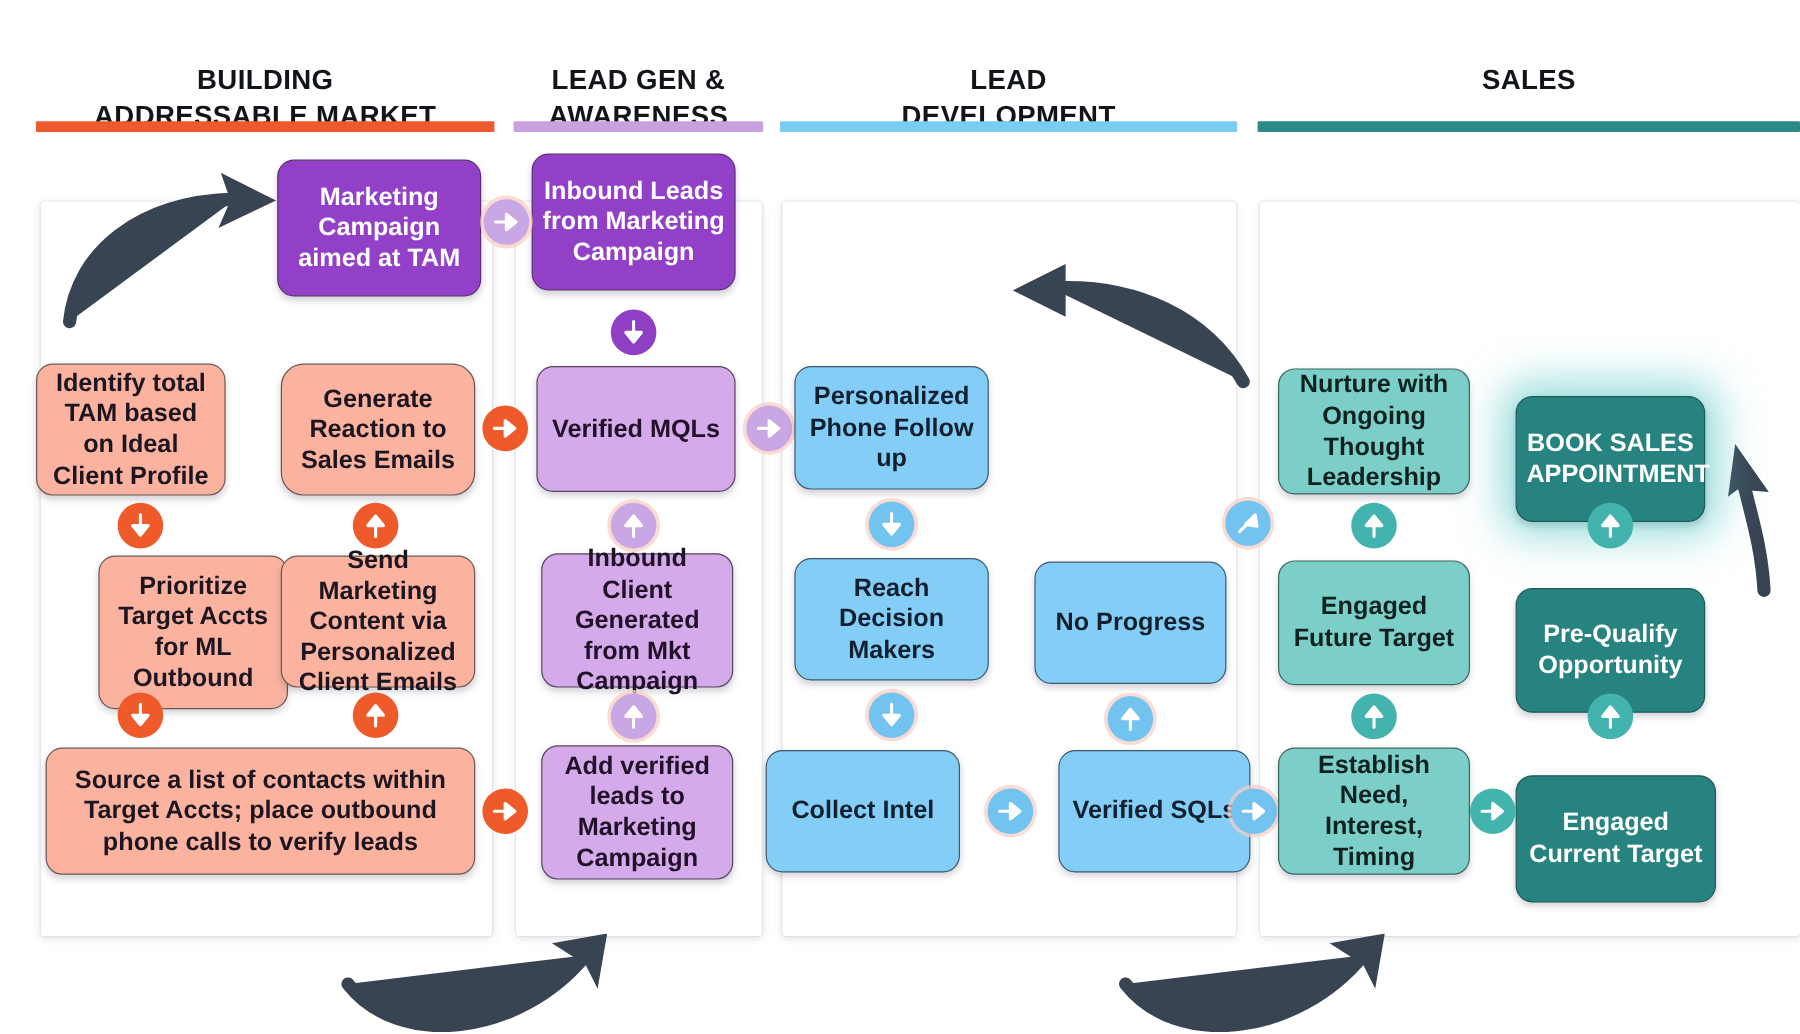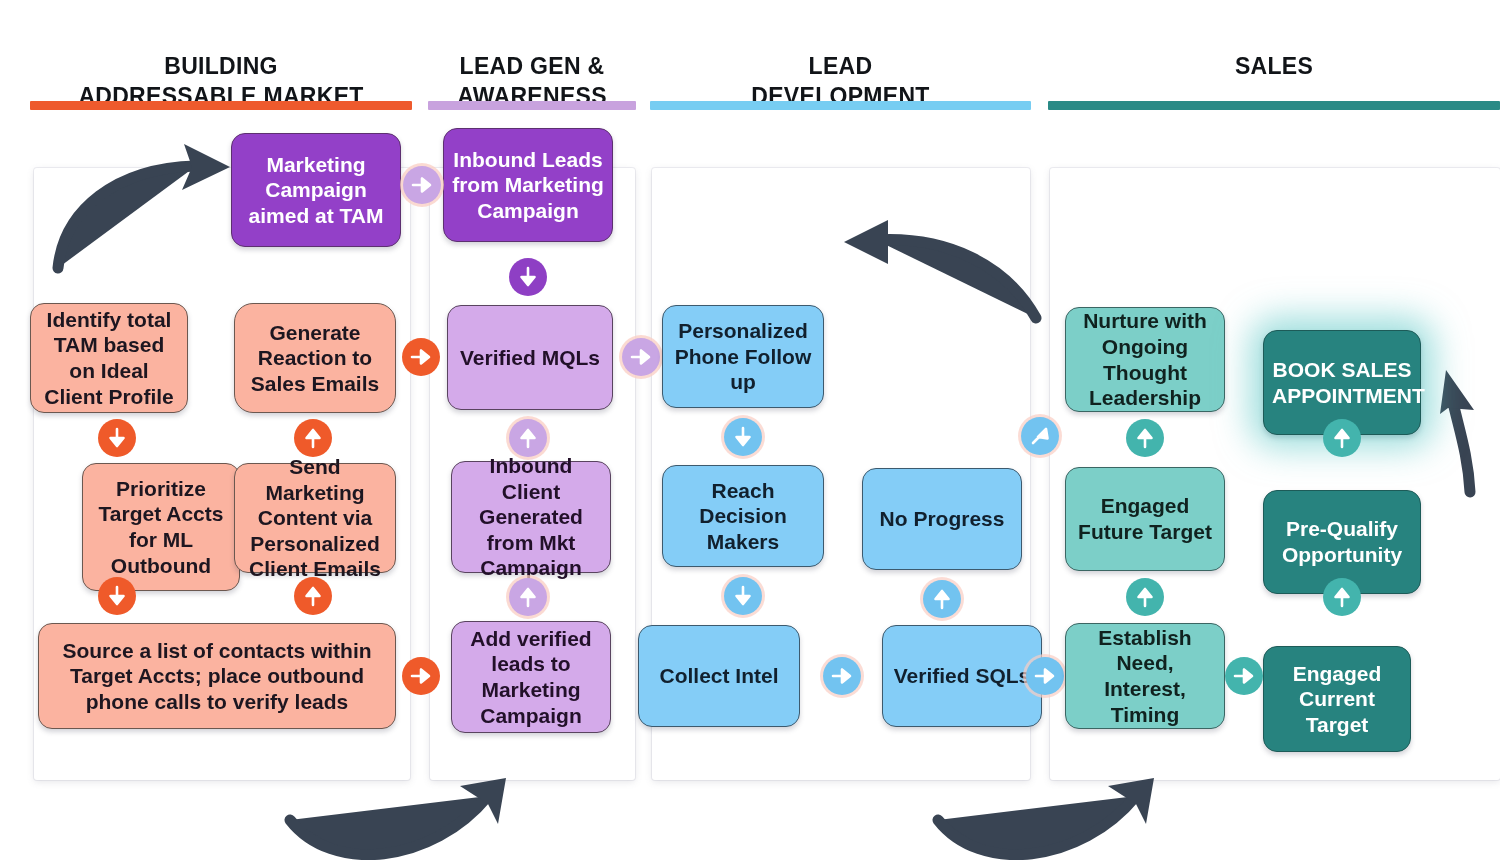--- a/index.html
+++ b/index.html
@@ -299,21 +299,21 @@
   </div>
 
   <div class="node n-teal-dark" style="left:1263px; top:467px; width:158px; height:104px;">
     <span>Pre-Qualify Opportunity</span>
   </div>
 
   <div class="node n-teal-light" style="left:1065px; top:623px; width:160px; height:106px;">
     <span>Establish Need, Interest, Timing</span>
   </div>
 
-  <div class="node n-teal-dark" style="left:1263px; top:623px; width:148px; height:106px;">
+  <div class="node n-teal-dark" style="left:1263px; top:623px; width:167px; height:106px;">
     <span>Engaged Current Target</span>
   </div>
 
   <div class="badge b-teal" style="left:1126px; top:419px;">
     <svg viewBox="0 0 24 24">
         <path d="M12 21 v-12 M12 4 l-6.5 8 h13 z" stroke="#fff" stroke-width="2.6" fill="#fff" stroke-linecap="round" stroke-linejoin="round"></path>
       </svg>
   </div>
   <div class="badge b-teal" style="left:1323px; top:419px;">
     <svg viewBox="0 0 24 24">

